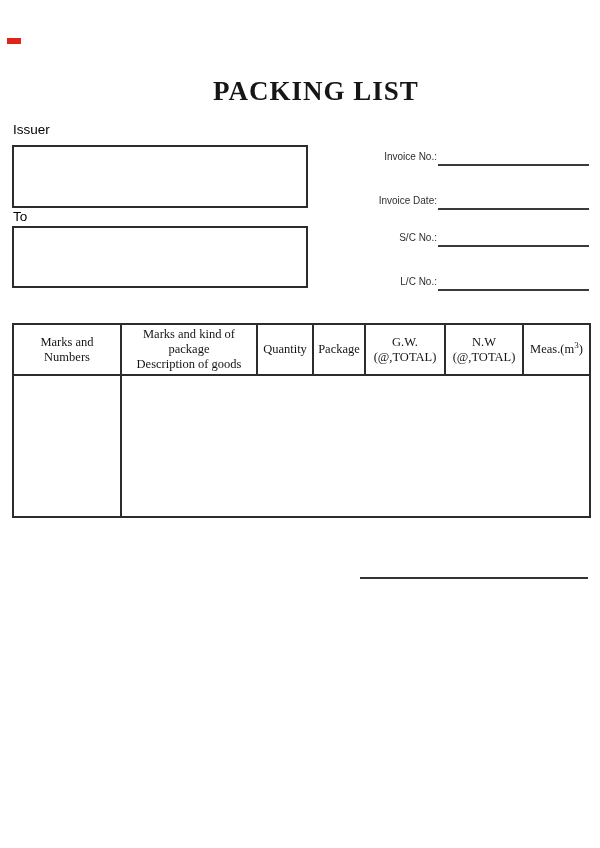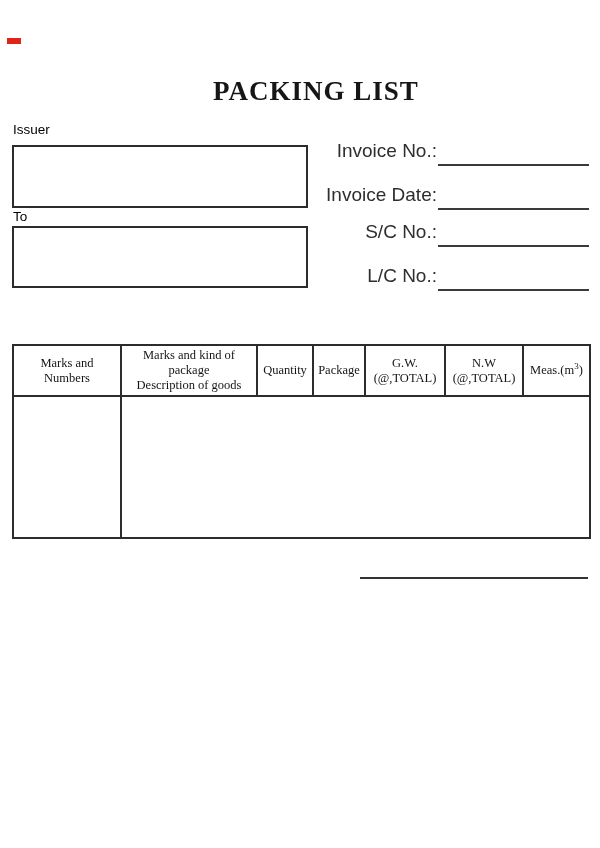--- a/index.html
+++ b/index.html
@@ -48,38 +48,38 @@
   .field-row {
     position: absolute;
     left: 340px;
     width: 249px;
     height: 28px;
   }
   .field-label {
     position: absolute;
     right: 152px;
     bottom: 4px;
-    font-size: 19px;
+    font-size: 10px;
     white-space: nowrap;
     color: #2e2e2e;
   }
   .field-line {
     position: absolute;
     right: 0; bottom: 0;
     width: 151px; height: 0;
     border-bottom: 2px solid #3a3a3a;
   }
   .row-invoice-no   { top: 138px; }
   .row-invoice-date { top: 182px; }
   .row-sc-no        { top: 219px; }
   .row-lc-no        { top: 263px; }
 
   table.packing {
     position: absolute;
-    left: 12px; top: 344px;
+    left: 12px; top: 323px;
     width: 577px;
     border-collapse: collapse;
     table-layout: fixed;
     font-family: "Liberation Serif", serif;
     font-size: 12.5px;
     color: #151515;
   }
   table.packing th, table.packing td {
     border: 2px solid #2c2c2c;
     font-weight: normal;

